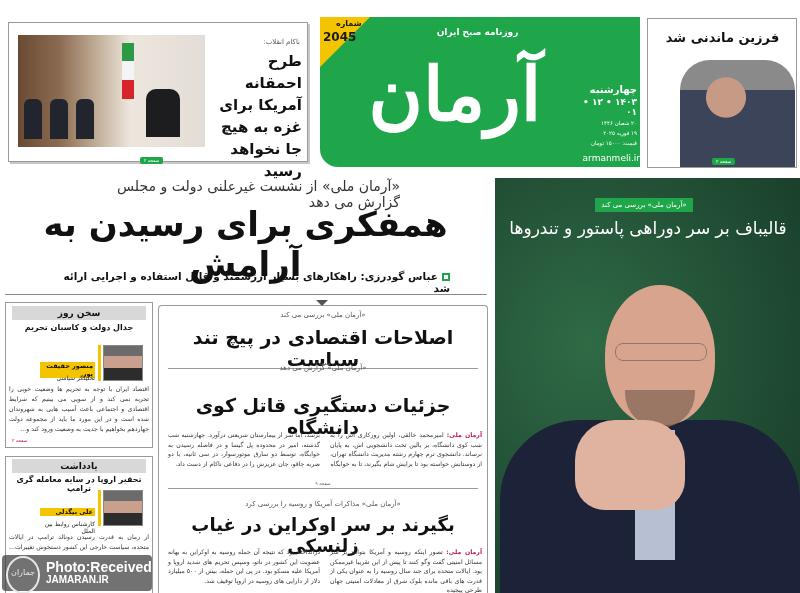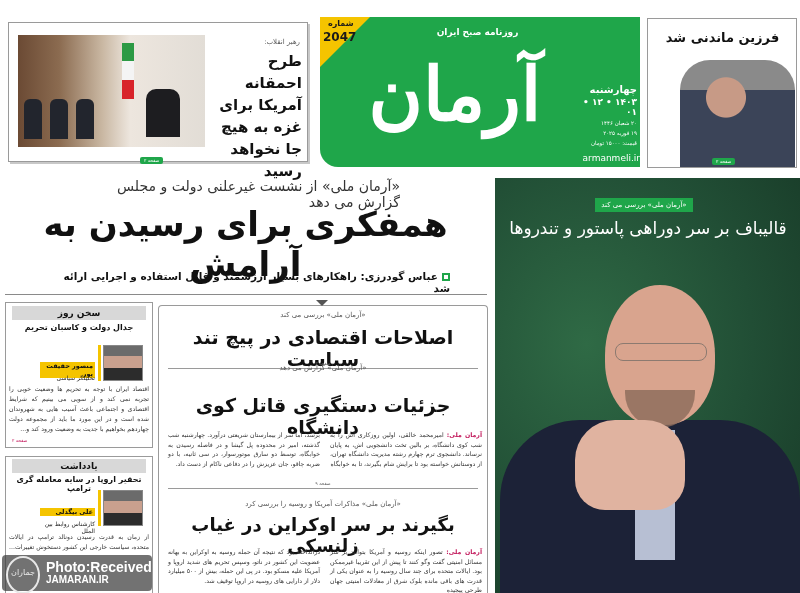--- a/index.html
+++ b/index.html
@@ -10,21 +10,21 @@
   
   .masthead {
     left: 320px; top: 17px; width: 320px; height: 150px;
     background: #1fa64a; border-radius: 0 0 0 18px;
     overflow: hidden;
   }
   .masthead-corner {
     left: 320px; top: 17px; width: 0; height: 0;
     border-top: 50px solid #f5c400; border-right: 50px solid transparent;
   }
-  .issue-label { left: 328px; top: 19px; font-size: 8px; font-weight: bold; color: #1a1a1a; direction: rtl; }
+  .issue-label { left: 336px; top: 19px; font-size: 8px; font-weight: bold; color: #1a1a1a; direction: rtl; }
   .issue-num { left: 323px; top: 30px; font-size: 12px; font-weight: bold; color: #1a1a1a; direction: ltr; }
   .masthead-tagline { left: 430px; top: 27px; width: 95px; font-size: 9px; font-weight: bold; color: #fff; text-align: center; }
   .masthead-logo {
     left: 340px; top: 35px; width: 230px; height: 118px;
     font-family: "DejaVu Serif", serif; font-size: 74px; font-weight: bold; color: #fff;
     line-height: 118px; text-align: center; letter-spacing: -4px;
   }
   .masthead-meta { left: 575px; top: 84px; width: 62px; color: #fff; text-align: right; }
   .masthead-day { font-size: 10px; font-weight: bold; }
   .masthead-date { font-size: 9px; font-weight: bold; margin-top: 2px; }
@@ -113,28 +113,28 @@
 <body>
 
 <div class="abs topleft-box"></div>
 <div class="abs topleft-photo">
   <div class="tl-person" style="left:6px;"></div>
   <div class="tl-person" style="left:32px;"></div>
   <div class="tl-person" style="left:58px;"></div>
   <div class="tl-flag"></div>
   <div class="tl-leader"></div>
 </div>
-<div class="abs topleft-kicker">رهبر انقلاب:</div>
+<div class="abs topleft-kicker">ناکام انقلاب:</div>
 <div class="abs topleft-headline">طرح احمقانه آمریکا برای غزه به هیچ جا نخواهد رسید</div>
 <div class="abs page-tag" style="left:140px; top:157px;">صفحه ۲</div>
 
 <div class="abs masthead"></div>
 <div class="abs masthead-corner"></div>
 <div class="abs issue-label">شماره</div>
-<div class="abs issue-num">2047</div>
+<div class="abs issue-num">2045</div>
 <div class="abs masthead-tagline">روزنامه صبح ایران</div>
 <div class="abs masthead-logo">آرمان ملی</div>
 <div class="abs masthead-meta">
   <div class="masthead-day">چهارشنبه</div>
   <div class="masthead-date">۱۴۰۳ • ۱۲ • ۰۱</div>
   <div class="masthead-small">۲۰ شعبان ۱۴۴۶</div>
   <div class="masthead-small">۱۹ فوریه ۲۰۲۵</div>
   <div class="masthead-small">قیمت: ۱۵۰۰۰ تومان</div>
 </div>
 <div class="abs masthead-site">armanmeli.ir</div>

